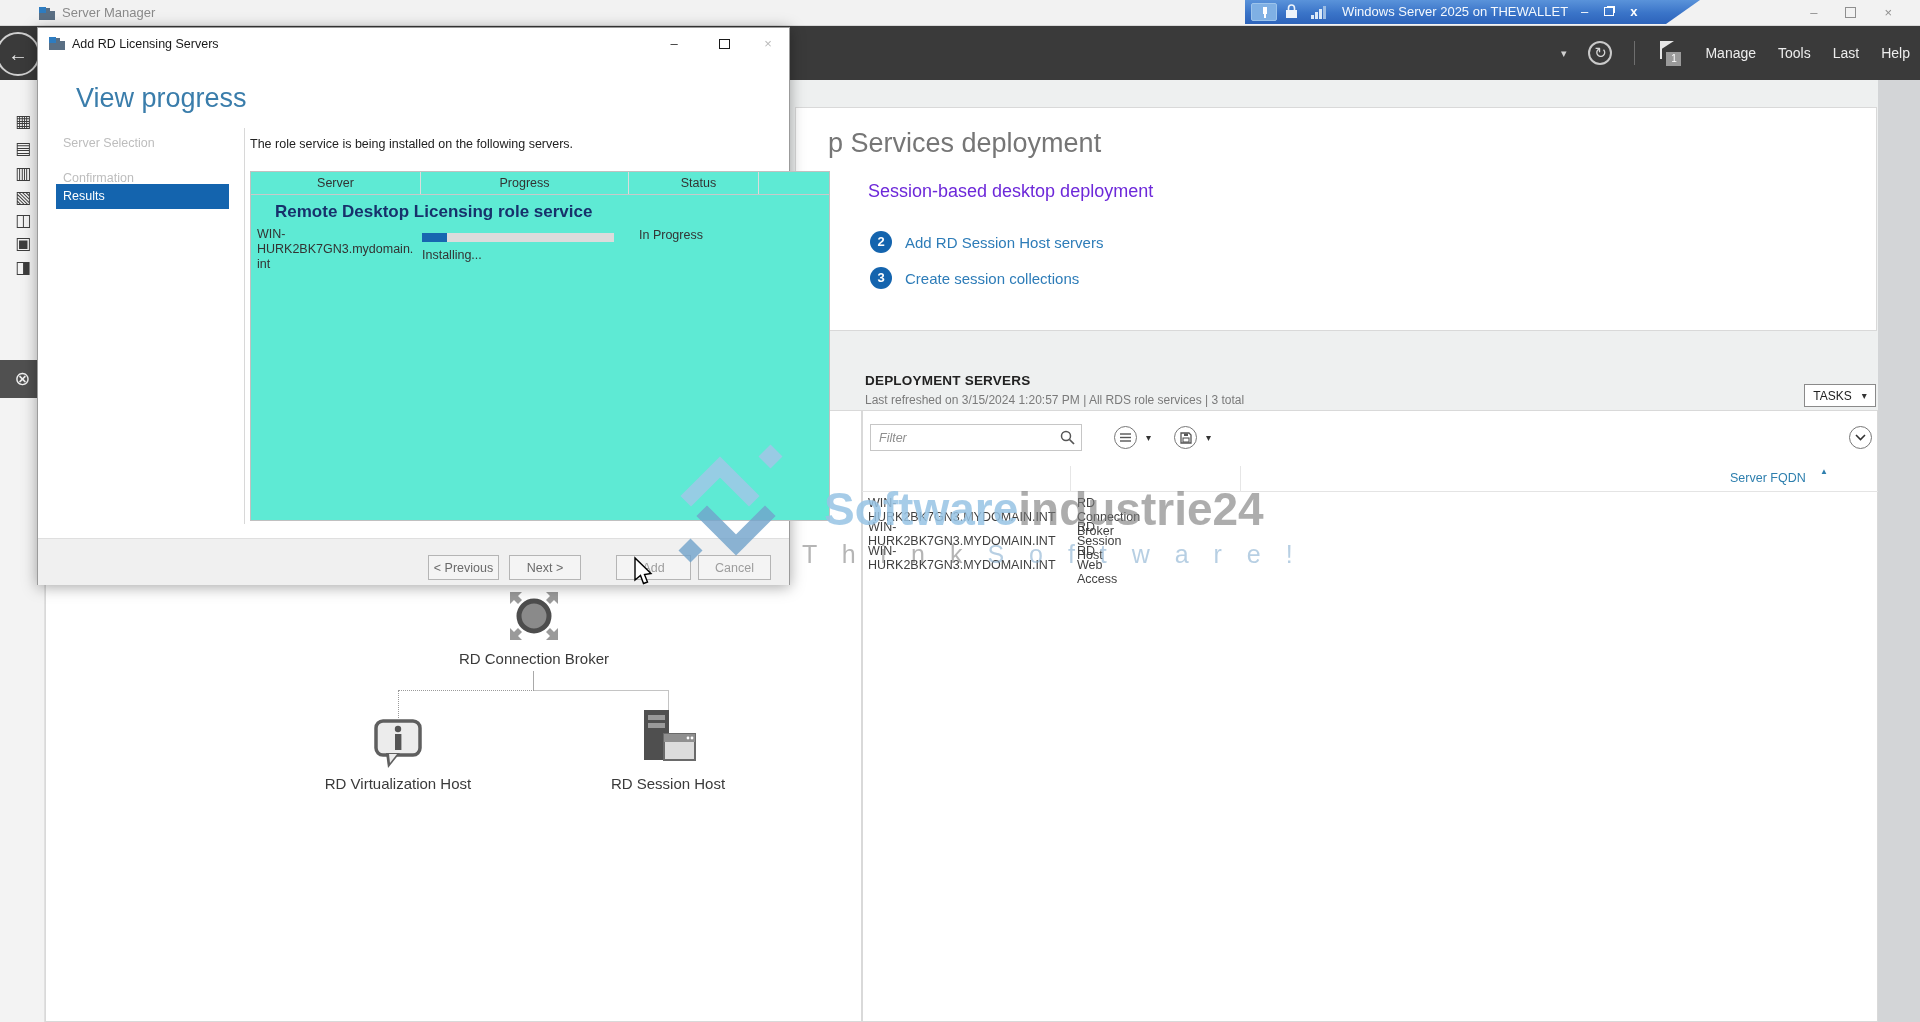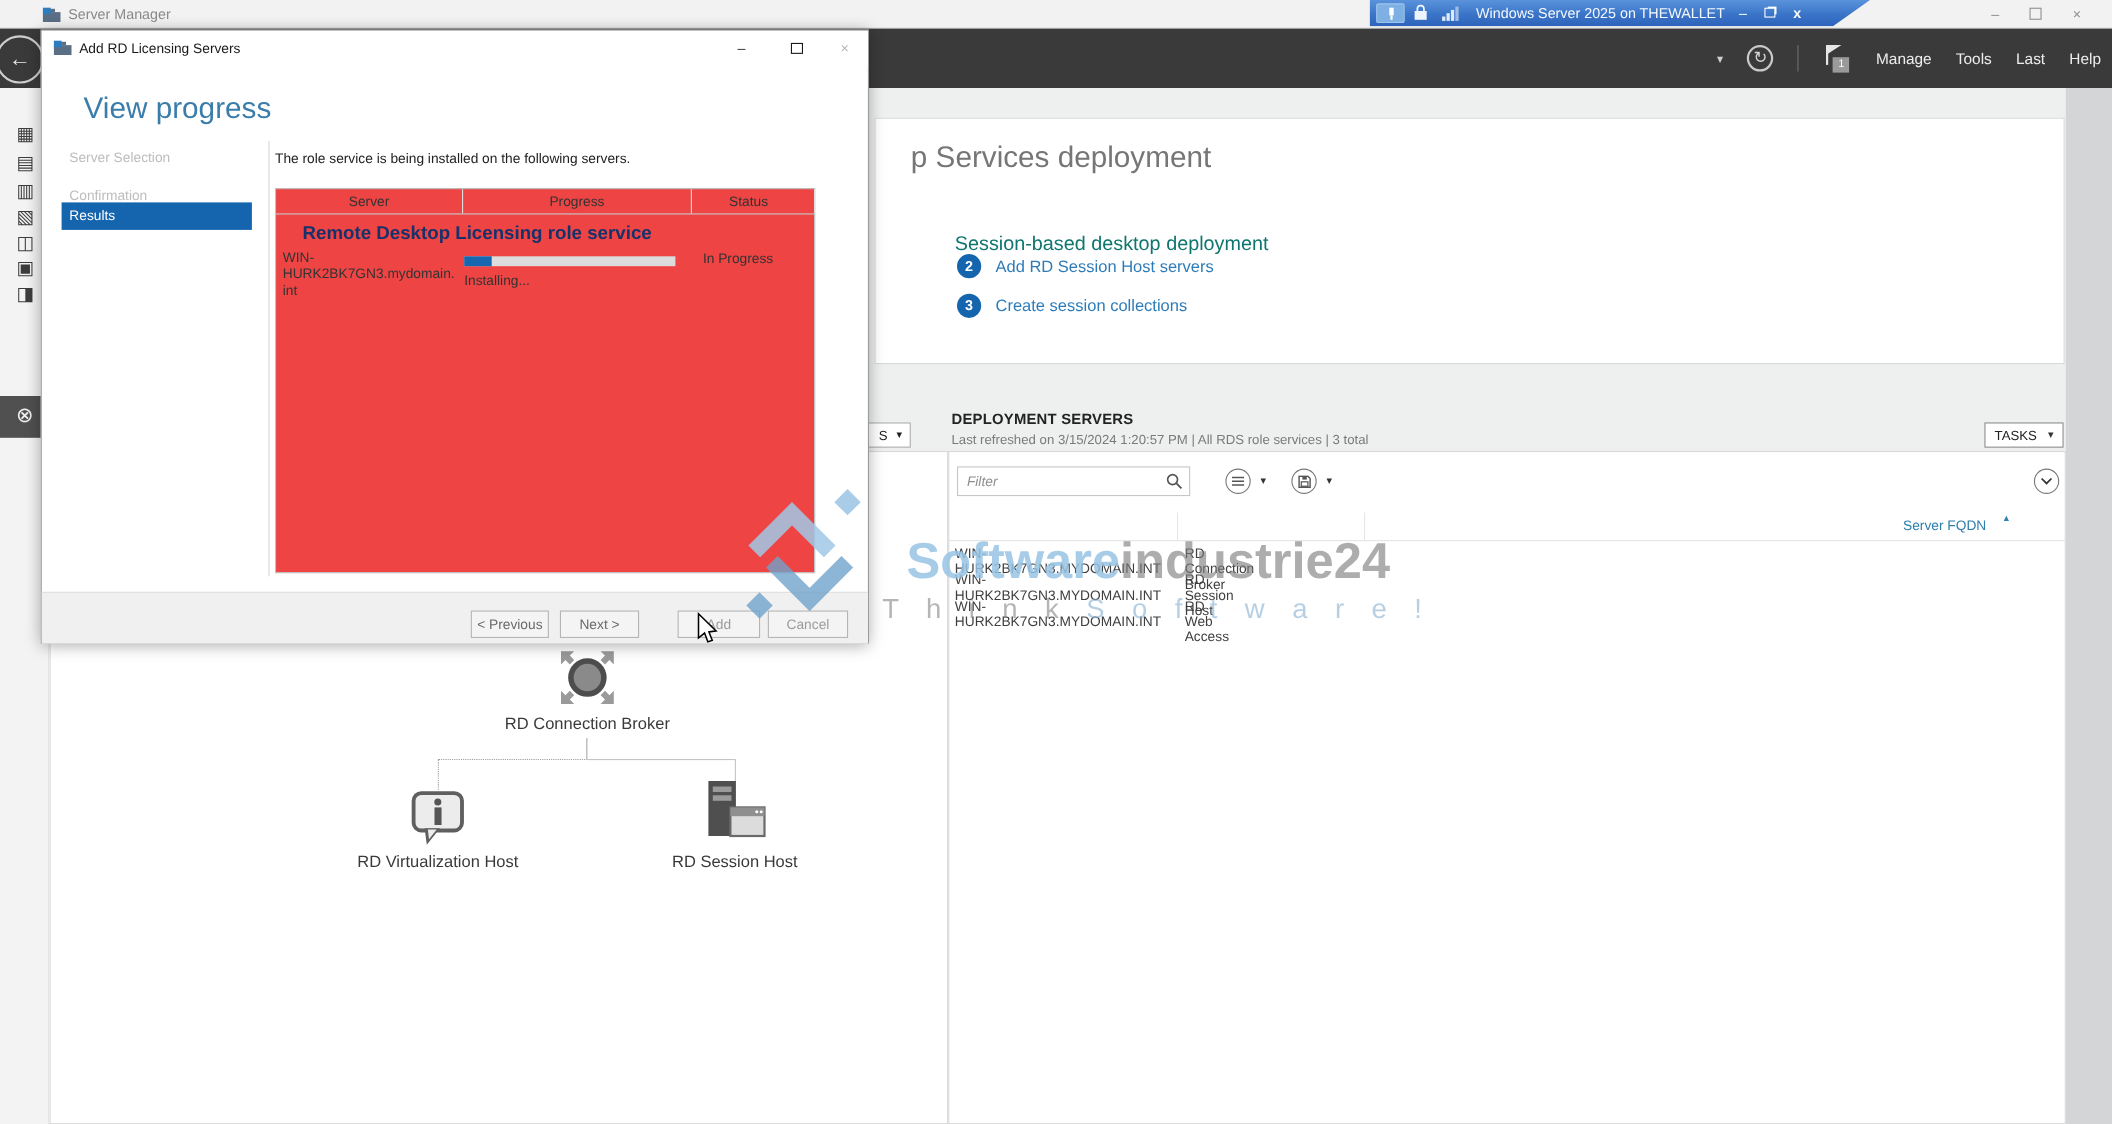--- a/index.html
+++ b/index.html
@@ -47,21 +47,21 @@
   .rail-ic { position:absolute; left:11px; width:24px; height:20px; color:#3d3d3d; font-size:17px; line-height:20px; text-align:center; }
   #rail-selected { position:absolute; left:0; top:280px; width:45px; height:38px; background:#505050; }
   #rail-selected span { display:block; margin:7px auto; width:24px; color:#f0f0f0; font-size:19px; text-align:center; }
 
   
   #right-gutter { left:1878px; top:80px; width:42px; height:942px; background:#d3d5d7; }
 
   
   #overview-panel { left:795px; top:107px; width:1082px; height:224px; background:#fff; border:1px solid #d9d9d9; }
   #overview-heading { left:828px; top:128px; font-size:27px; font-weight:300; color:#767676; }
-  #overview-sub { left:868px; top:211px; font-size:18px; color:#0f766e; }
+  #overview-sub { left:868px; top:181px; font-size:18px; color:#6d28d9; }
   .step-row { display:flex; align-items:center; gap:13px; }
   #step-2 { left:870px; top:231px; }
   #step-3 { left:870px; top:267px; }
   .step-circle { width:22px; height:22px; border-radius:50%; background:#1464ae; color:#fff; font-size:13px; font-weight:bold; text-align:center; line-height:22px; }
   .step-link { font-size:15px; color:#2d7cb8; cursor:pointer; }
 
   
   #dep-title { left:865px; top:373px; font-size:13.5px; font-weight:bold; color:#222; letter-spacing:.2px; }
   #dep-sub { left:865px; top:393px; font-size:12px; color:#7a7a7a; }
   #tasks-btn { left:1804px; top:384px; width:72px; height:23px; background:#fff; border:1px solid #8a8a8a; font-size:12px; color:#222; display:flex; align-items:center; justify-content:center; gap:10px; }
@@ -110,23 +110,23 @@
   .dlg-ctl { position:absolute; top:6px; width:28px; height:20px; text-align:center; font-size:13px; color:#333; line-height:20px; }
   #dlg-min { left:622px; } #dlg-max { left:672px; } #dlg-close { left:716px; color:#b9b9b9; }
   #dlg-max i { display:inline-block; width:11px; height:10px; border:1px solid #1a1a1a; margin-top:5px; }
   #dlg-heading { position:absolute; left:38px; top:55px; font-size:27px; font-weight:300; color:#3a7dab; }
 
   .wiz-nav-item { position:absolute; left:18px; width:173px; height:22px; font-size:12.5px; line-height:22px; padding-left:7px; color:#bdbdbd; }
   #nav-results { top:156px; height:25px; line-height:25px; background:#1464ae; color:#fff; }
   #wiz-divider { position:absolute; left:206px; top:100px; width:1px; height:396px; background:#d8d8d8; }
   #wiz-instruction { position:absolute; left:212px; top:109px; font-size:12.5px; color:#222; }
 
-  #wiz-table { position:absolute; left:212px; top:143px; width:491px; height:350px; border:1px solid #c0c0c0; background:#ef4444; }
+  #wiz-table { position:absolute; left:212px; top:143px; width:580px; height:350px; border:1px solid #c0c0c0; background:#5eead4; }
   .wt-th { position:absolute; top:0; height:22px; font-size:12.5px; color:#333; line-height:22px; text-align:center; border-right:1px solid #dcdcdc; }
-  #wt-th-server { left:0; width:170px; } #wt-th-progress { left:170px; width:208px; } #wt-th-status { left:370px; width:120px;text-align:center; }
+  #wt-th-server { left:0; width:170px; } #wt-th-progress { left:170px; width:208px; } #wt-th-status { left:388px; width:120px;text-align:center; }
   #wt-th-extra { position:absolute; left:498px; top:0; width:24px; height:22px; }
   #wt-head-line { position:absolute; left:0; top:22px; width:100%; height:1px; background:#c9c9c9; }
   #wt-group { position:absolute; left:24px; top:30px; font-size:17px; font-weight:bold; color:#17316b; }
   #wt-server-name { position:absolute; left:6px; top:55px; width:158px; font-size:12.5px; color:#333; line-height:15px; overflow-wrap:anywhere; }
   #wt-progress-track { position:absolute; left:171px; top:61px; width:192px; height:9px; background:#dcdcdc; }
   #wt-progress-fill { height:9px; background:#1767b0; }
   #wt-progress-label { position:absolute; left:171px; top:76px; font-size:12.5px; color:#333; }
   #wt-status { position:absolute; left:388px; top:56px; font-size:12.5px; color:#333; }
 
   #wiz-footer { position:absolute; left:0; top:510px; width:100%; height:47px; background:#f0f0f0; border-top:1px solid #dfdfdf; }

